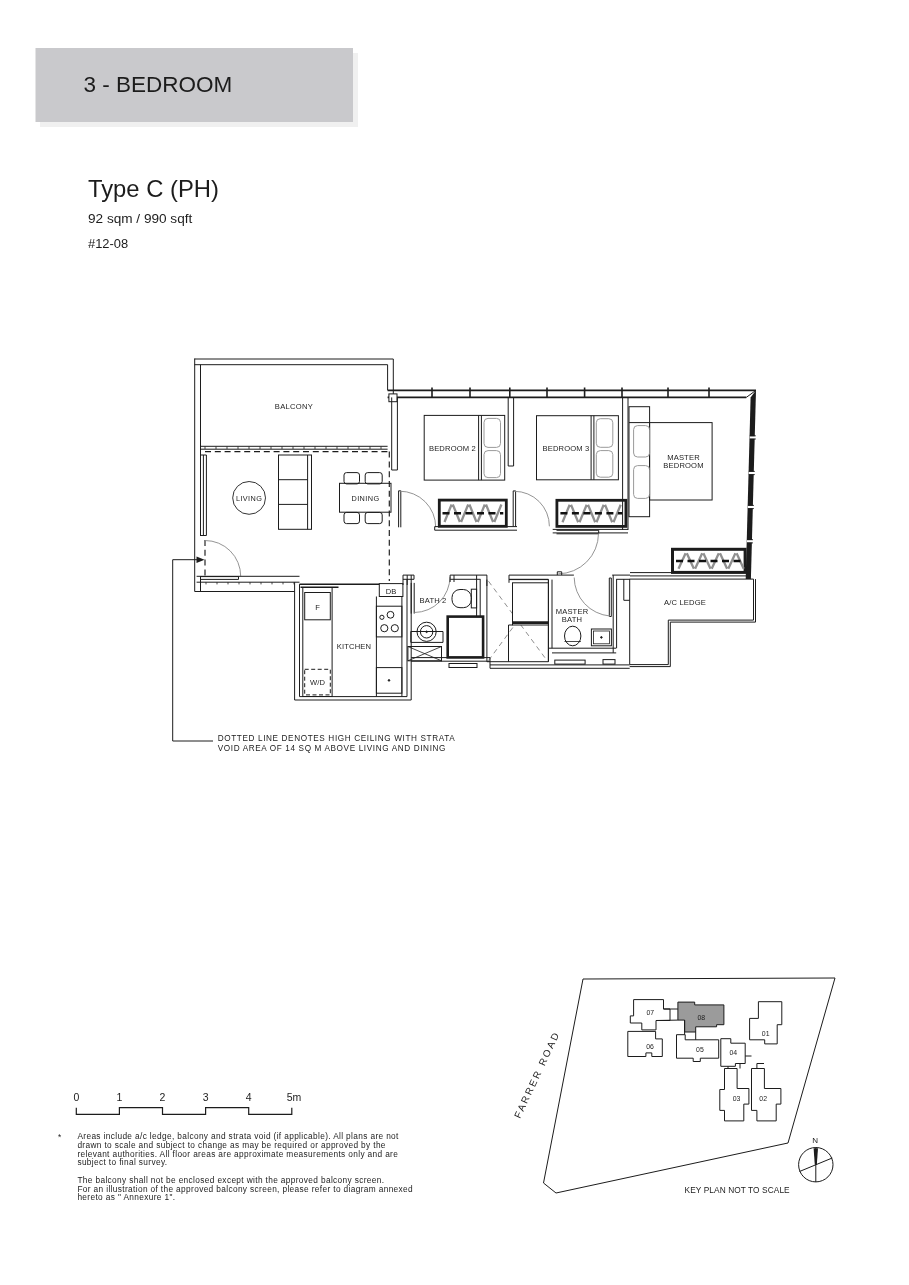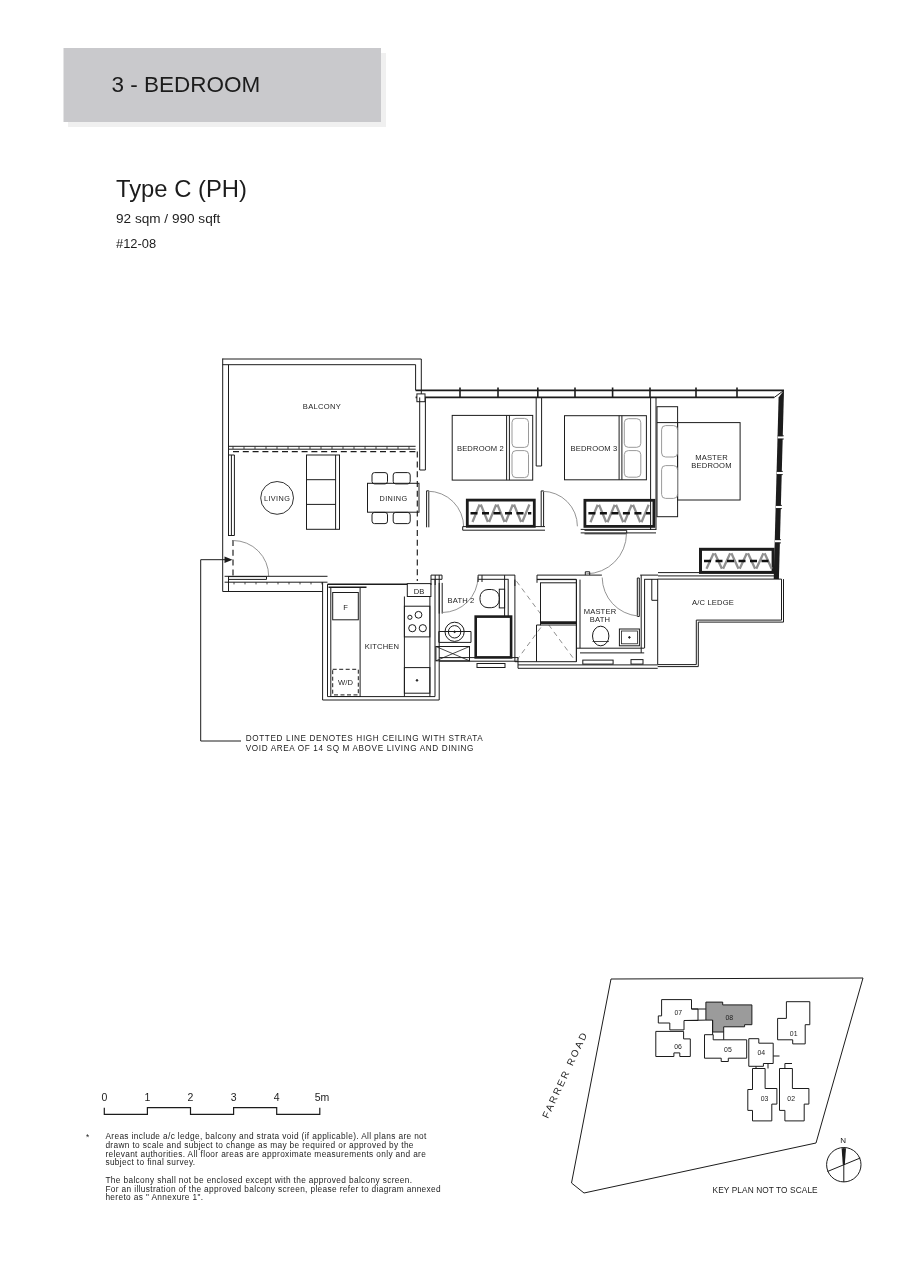--- a/index.html
+++ b/index.html
@@ -1,17 +1,17 @@
 <!DOCTYPE html>
 <html><head>
 <meta charset="utf-8">
 <style>
   html,body{margin:0;padding:0;background:#ffffff;}
   #page{position:relative;width:872px;height:1285px;background:#ffffff;overflow:hidden;
-        font-family:"Liberation Sans", sans-serif;margin-left:28px;}
+        font-family:"Liberation Sans", sans-serif;}
   svg text{font-family:"Liberation Sans", sans-serif;fill:#1c1c1c;}
 </style>
 </head>
 <body>
 <div id="page">
 <svg width="909" height="1285" viewBox="0 0 909 1285">
 
 <rect x="40" y="53" width="318" height="74" fill="#f0f0f0"></rect>
 
 <rect x="35.5" y="48" width="317.5" height="74" fill="#c9c9cc"></rect>

